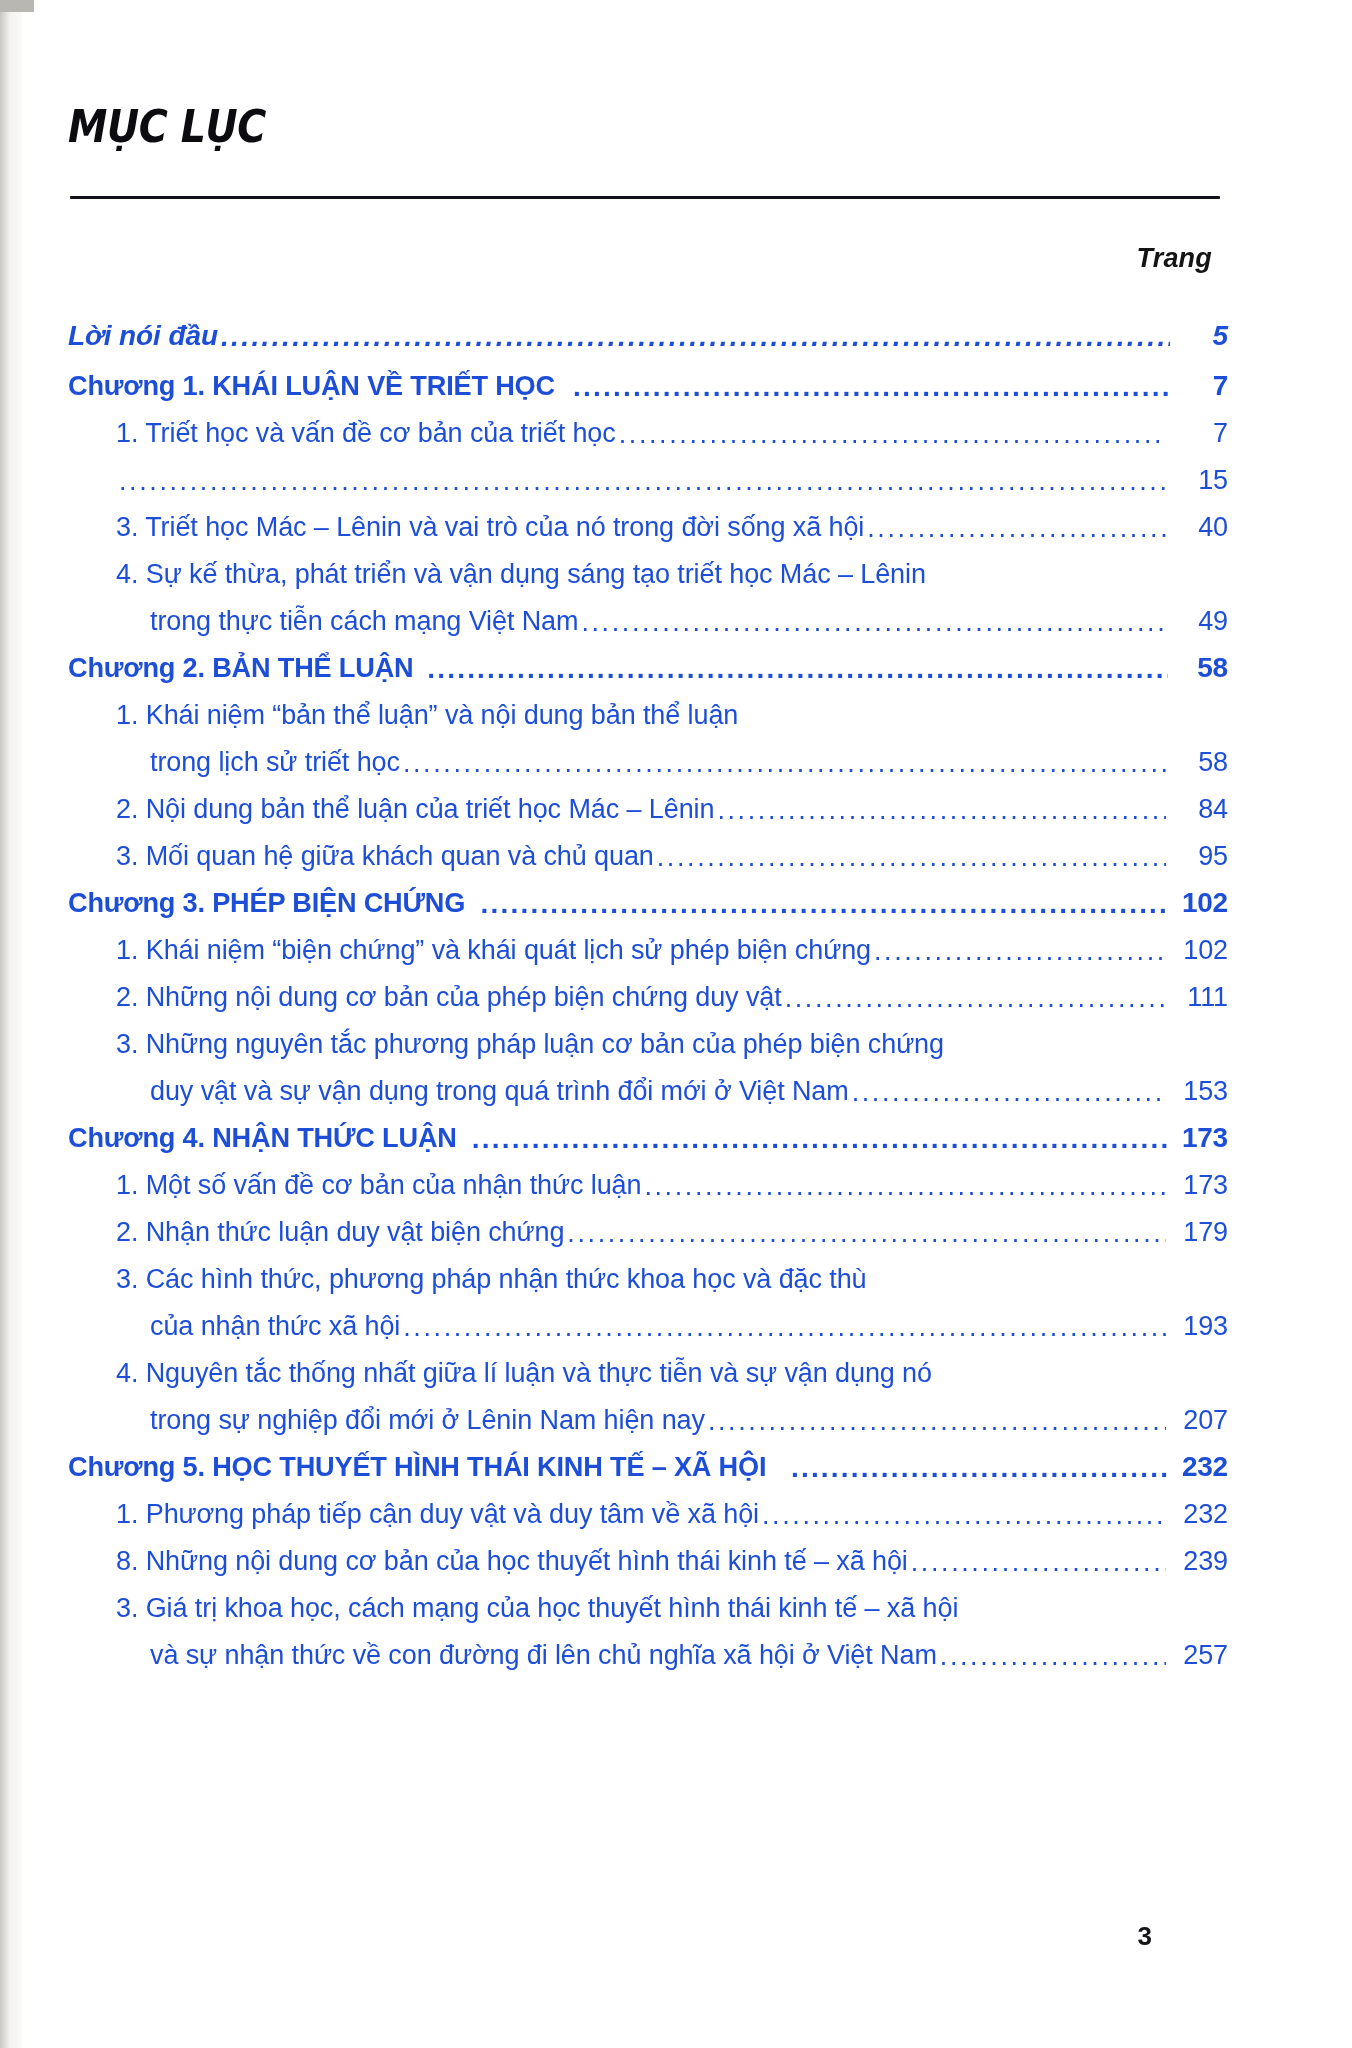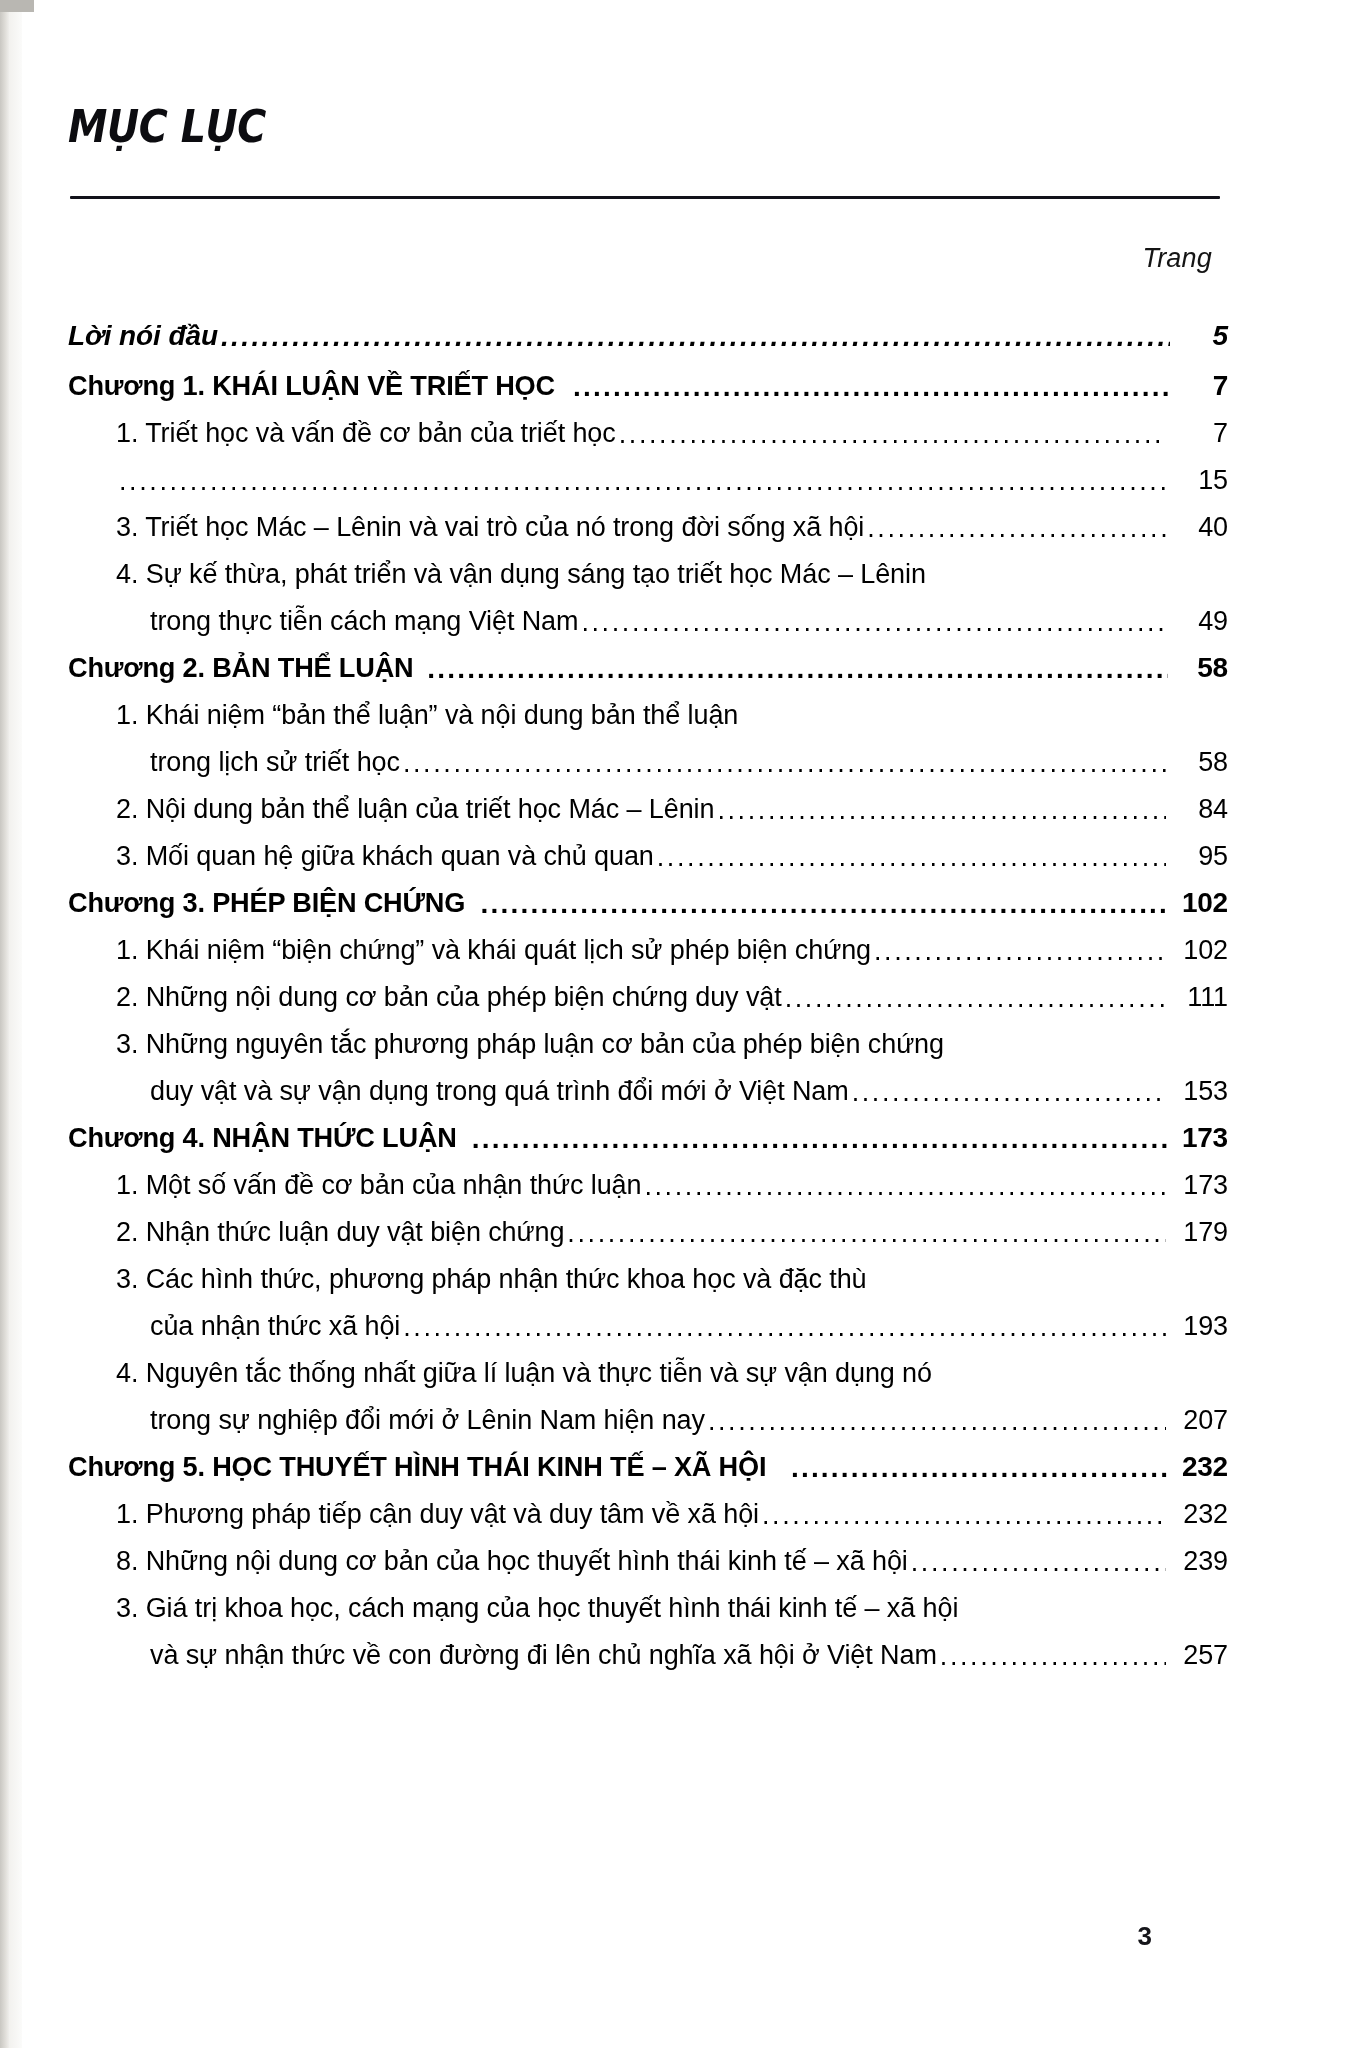--- a/index.html
+++ b/index.html
@@ -80,40 +80,40 @@
     background: #12121a;
     border-radius: 1px;
   }
 
   .trang-label {
     position: absolute;
     right: 16px;
     top: 243px;
     font-size: 27px;
     font-style: italic;
-    font-weight: 400;
+    font-weight: 700;
     color: #141414;
     letter-spacing: 0.2px;
     margin-left: 28px;
   }
 
   
   .toc-list {
     position: absolute;
     left: 0;
     top: 320px;
     width: 1160px;
   }
 
   .entry {
     display: flex;
     align-items: flex-end;
     width: 100%;
     box-sizing: border-box;
-    color: #000000;
+    color: #1d4ed8;
   }
 
   .entry .label {
     white-space: nowrap;
     flex: 0 0 auto;
   }
 
   .entry .leader {
     flex: 1 1 auto;
     min-width: 6px;

